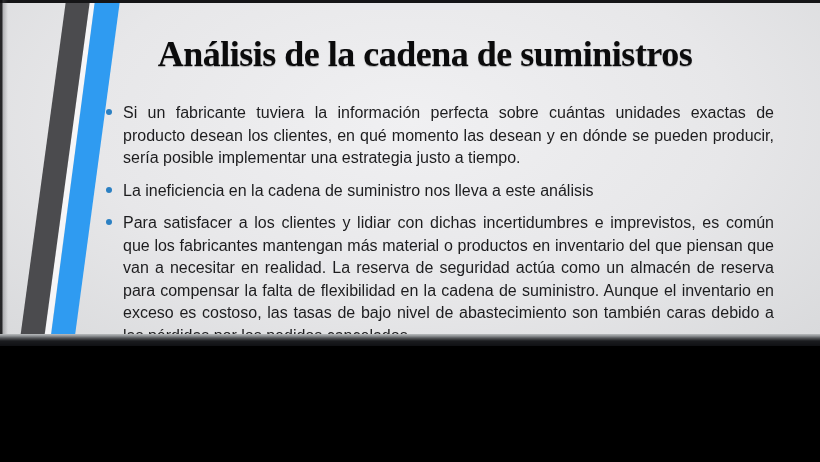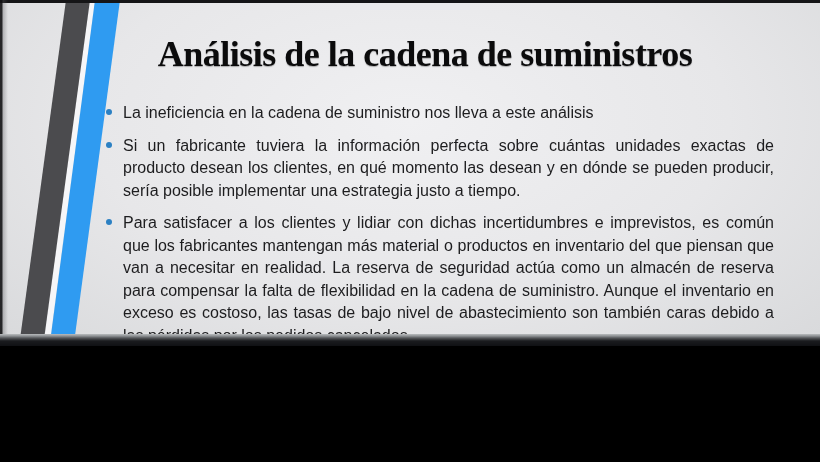--- a/index.html
+++ b/index.html
@@ -68,25 +68,25 @@
     <polygon points="95,0 120,0 72,358 48,358" fill="#2f9bf1"></polygon>
     <polygon points="48,358 72,358 191,462 147,462" fill="#2491e6"></polygon>
     <polygon points="48,358 72,358 62,375" fill="#1878c4"></polygon>
   </svg>
 
   <div class="slide-title">Análisis de la cadena de suministros</div>
 
   <div class="bullets">
     <div class="bullet-item">
       <span class="bullet-dot"></span>
-      <div class="bullet-text">La ineficiencia en la cadena de suministro  nos lleva a este análisis</div>
+      <div class="bullet-text just">Si un fabricante tuviera la información perfecta sobre cuántas unidades exactas de producto desean los clientes, en qué momento las desean y en dónde se pueden producir, sería posible implementar una  estrategia justo a tiempo.</div>
     </div>
     <div class="bullet-item">
       <span class="bullet-dot"></span>
-      <div class="bullet-text just">Si un fabricante tuviera la información perfecta sobre cuántas unidades exactas de producto desean los clientes, en qué momento las desean y en dónde se pueden producir, sería posible implementar una  estrategia justo a tiempo.</div>
+      <div class="bullet-text">La ineficiencia en la cadena de suministro  nos lleva a este análisis</div>
     </div>
     <div class="bullet-item">
       <span class="bullet-dot"></span>
       <div class="bullet-text just">Para satisfacer a los clientes y lidiar con dichas incertidumbres e imprevistos, es común que los fabricantes mantengan más material o productos en inventario del que piensan que van a necesitar en realidad. La  reserva de seguridad  actúa como un almacén de reserva para compensar la falta de flexibilidad en la cadena de suministro. Aunque el inventario en exceso es costoso, las tasas de bajo nivel de abastecimiento son también caras debido a las pérdidas por los pedidos cancelados</div>
     </div>
   </div>
 
   <div class="callbar">
 
     <div class="seg seg-record">

